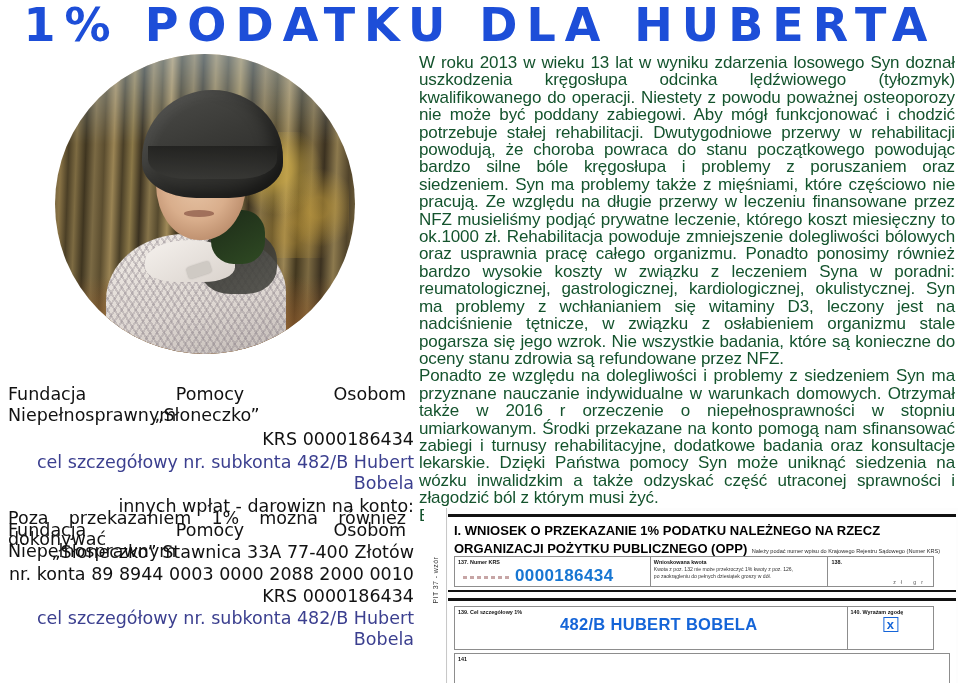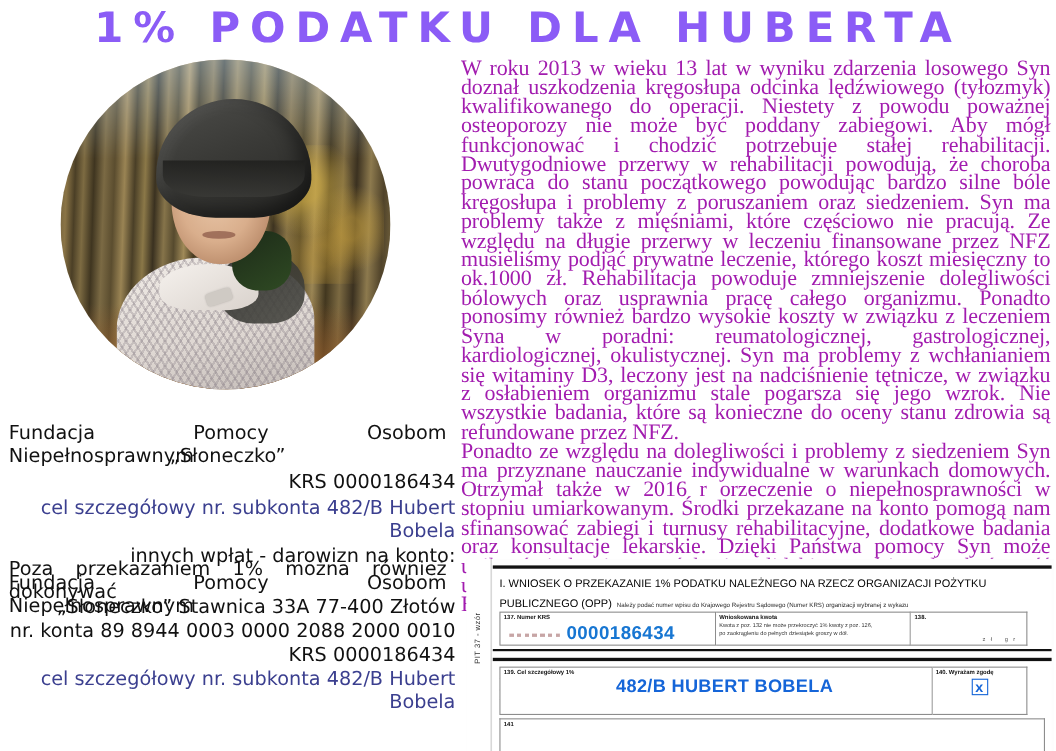--- a/index.html
+++ b/index.html
@@ -9,22 +9,22 @@
     font-family:"DejaVu Sans", sans-serif;
     overflow:hidden;
     position:relative;
   }
   .page{position:relative;width:960px;height:683px;background:#fff;}
 
   
   .title{
     position:absolute;left:0;top:2px;width:960px;
     text-align:center;
-    color:#8b5cf6;
-    font-size:38px;
+    color:#1d4ed8;
+    font-size:46px;
     font-weight:bold;
     letter-spacing:9px;
     font-family:"DejaVu Sans", sans-serif;
     white-space:nowrap;
     line-height:46px;
   }
 
   
   .left-col{
     position:absolute;left:0;top:48px;width:414px;height:635px;
@@ -125,25 +125,25 @@
     padding:0 8px;box-sizing:border-box;
   }
   .l-line.left{text-align:right;padding-left:8px;box-sizing:border-box;}
   .l-line.blue{color:#3b3f8f;}
 
   
   .right-col{
     position:absolute;left:419px;top:54px;width:536px;
   }
   .body-text{
-    font-size:20px;
+    font-size:17px;
     line-height:17.4px;
-    color:#a21caf;
+    color:#14532d;
     text-align:justify;
-    font-family:Liberation Serif, serif;
+    font-family:Liberation Sans, sans-serif;
     letter-spacing:-0.1px;
   }
   .body-text p{margin:0;}
   .body-text p.lastline{text-align:left;}
 
   
   .form{
     position:absolute;left:424px;top:508px;width:534px;height:175px;
     background:#fdfdfd;
     overflow:hidden;
@@ -162,21 +162,21 @@
     position:absolute;left:24px;width:508px;background:#fff;
     border-top:3px solid #111;border-bottom:2px solid #111;
     box-sizing:border-box;
   }
   .sec-a{top:6px;height:78px;}
   .sec-b{top:90px;height:85px;border-bottom:none;}
   .sec-hdr{
     padding:4px 6px 2px 6px;
   }
   .sec-hdr .h1{
-    font-size:10px;font-weight:normal;color:#000;line-height:11.5px;
+    font-size:13px;font-weight:bold;color:#000;line-height:11.5px;
     display:inline;
   }
   .sec-hdr .hnote{
     font-size:5.6px;color:#2b2b2b;line-height:7px;display:inline;
     font-weight:normal;
   }
   .sec-hdr .hnote2{
     font-size:5.6px;color:#2b2b2b;line-height:7.4px;display:block;margin-top:1px;
   }
   .boxrow{

